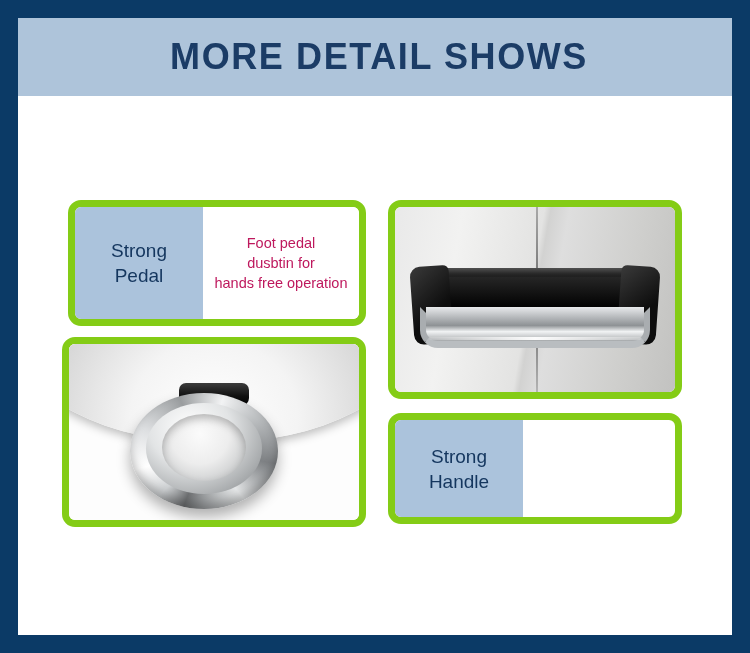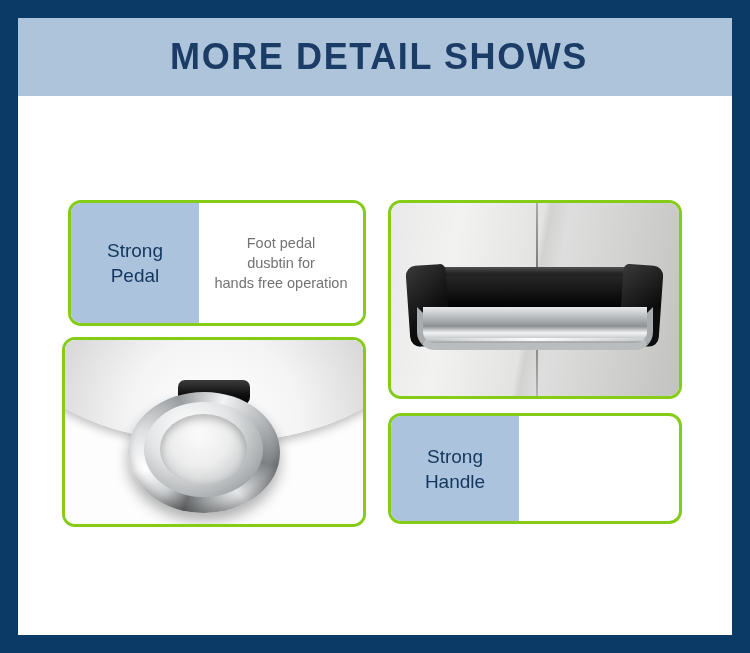--- a/index.html
+++ b/index.html
@@ -41,21 +41,21 @@
     color: #1b3c66;
     font-size: 36px;
     font-weight: bold;
     letter-spacing: 1.6px;
     white-space: nowrap;
   }
 
   
   .card {
     position: absolute;
-    border: 3px solid #84cc16;
+    border: 7px solid #84cc16;
     border-radius: 13px;
     overflow: hidden;
     background: #ffffff;
   }
 
   
   .split-card { display: flex; }
   .split-left {
     background: #abc3dc;
     display: flex;
@@ -73,21 +73,21 @@
   }
   .split-right {
     background: #ffffff;
     flex: 1;
     display: flex;
     align-items: center;
     justify-content: center;
     height: 100%;
   }
   .split-right-label {
-    color: #737373;
+    color: #be185d;
     font-size: 14.5px;
     line-height: 20px;
     text-align: center;
     white-space: pre-line;
   }
 
   
   #card-pedal-text   { left: 68px;  top: 200px; width: 298px; height: 126px; }
   #card-pedal-photo  { left: 62px;  top: 337px; width: 304px; height: 190px; }
   #card-handle-photo { left: 388px; top: 200px; width: 294px; height: 199px; }

